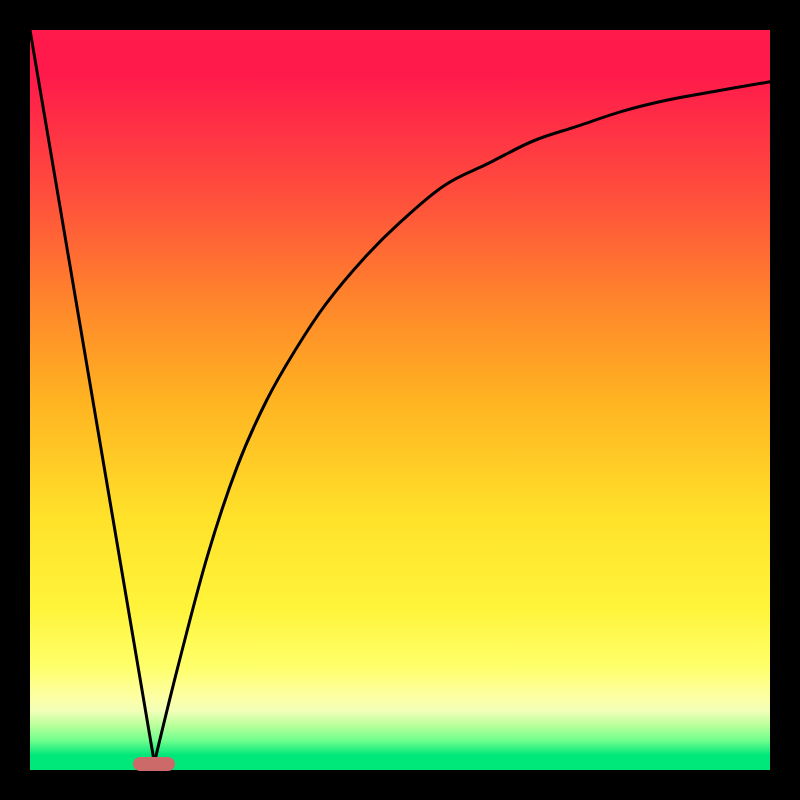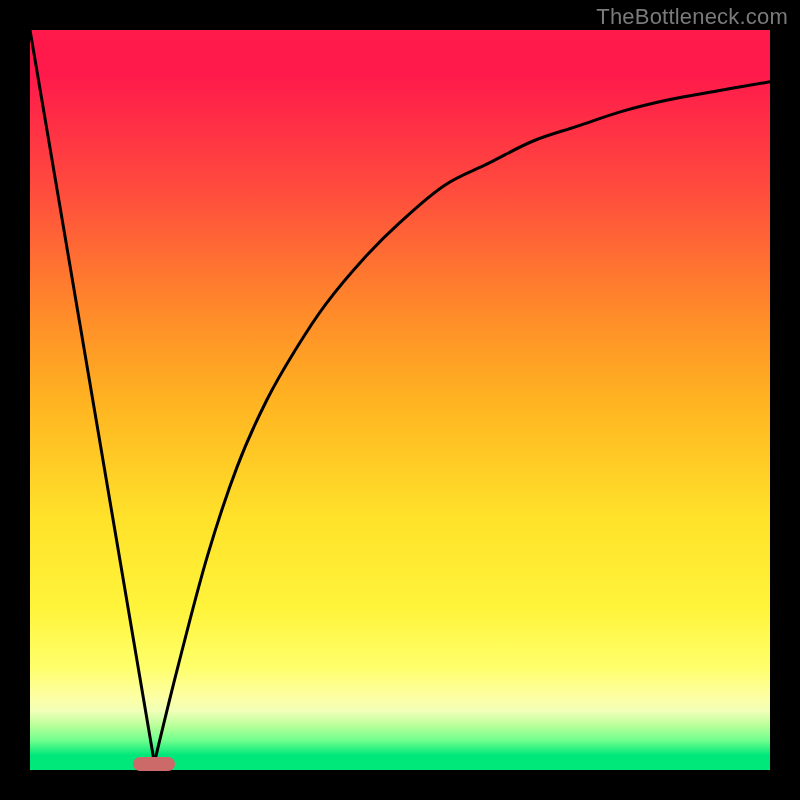--- a/index.html
+++ b/index.html
@@ -61,21 +61,20 @@
     height: 14px;
     border-radius: 7px;
     background: #cc6a6a;
     transform: translate(-50%, -50%);
   }
 </style>
 </head>
 <body>
 
 <div class="frame">
-  <div class="watermark">TheBottleneck.com</div>
   <div class="plot" id="plot">
     <svg class="curves" id="curves" width="740" height="740" viewBox="0 0 740 740">
         <path d="M 0.00 0.00 L 124.32 732.60" fill="none" stroke="#000" stroke-width="3" stroke-linecap="round" stroke-linejoin="round"></path>
         <path d="M 124.32 732.60 C 128.58 715.28, 138.41 673.70, 148.00 636.40 C 157.59 599.10, 166.94 561.36, 177.60 525.40 C 188.26 489.44, 196.54 464.57, 207.20 436.60 C 217.86 408.63, 226.14 391.31, 236.80 370.00 C 247.46 348.69, 255.74 335.52, 266.40 318.20 C 277.06 300.88, 284.01 289.78, 296.00 273.80 C 307.99 257.82, 319.68 244.05, 333.00 229.40 C 346.32 214.75, 355.35 205.72, 370.00 192.40 C 384.65 179.08, 398.42 166.06, 414.40 155.40 C 430.38 144.74, 442.82 141.19, 458.80 133.20 C 474.78 125.21, 487.22 117.66, 503.20 111.00 C 519.18 104.34, 531.62 101.53, 547.60 96.20 C 563.58 90.87, 576.02 86.06, 592.00 81.40 C 607.98 76.74, 619.08 74.03, 636.40 70.30 C 653.72 66.57, 669.55 64.01, 688.20 60.68 C 706.85 57.35, 730.68 53.40, 740.00 51.80" fill="none" stroke="#000" stroke-width="3" stroke-linecap="round" stroke-linejoin="round"></path>
       </svg>
     <div class="marker" id="marker" style="left: 124.32px; top: 734.08px; width: 42px; height: 14px; border-radius: 7px; background: rgb(204, 106, 106);"></div>
   </div>
 </div>
 
 </body></html>

